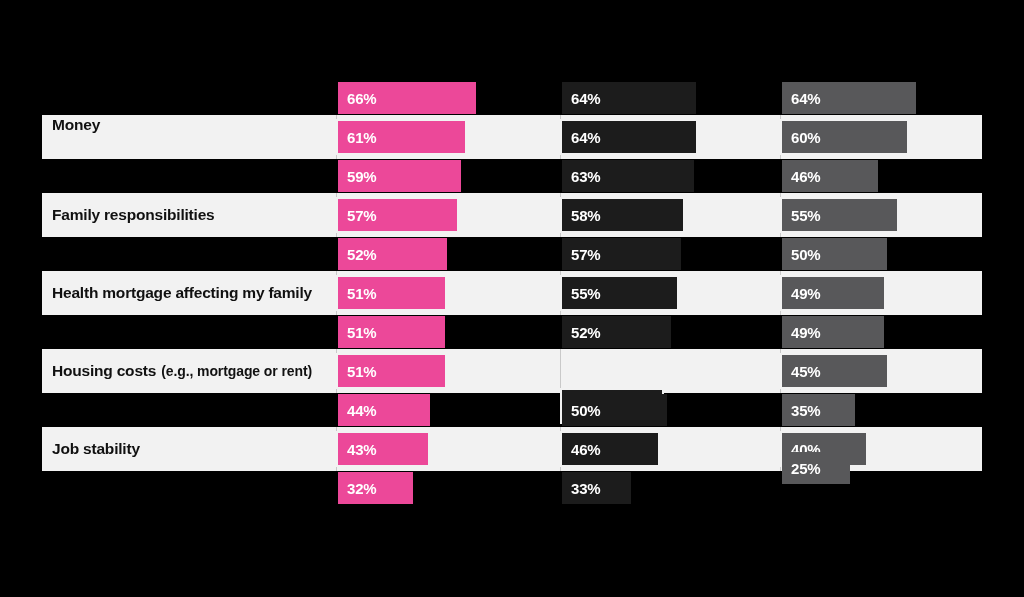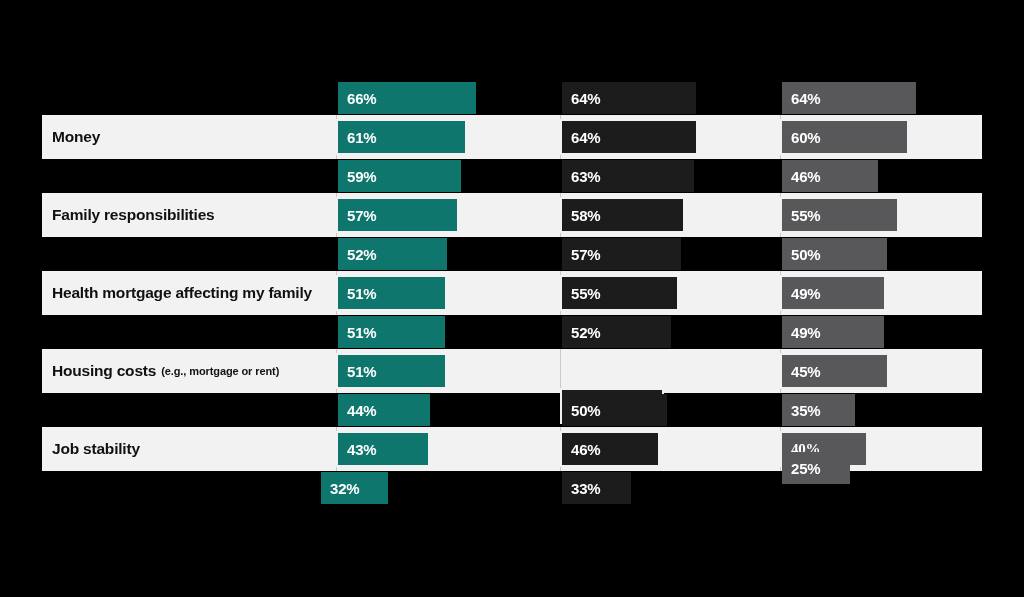--- a/index.html
+++ b/index.html
@@ -46,21 +46,21 @@
     display: flex;
     align-items: center;
     color: #111111;
     font-size: 15.5px;
     font-weight: bold;
     letter-spacing: -0.2px;
     white-space: nowrap;
     z-index: 4;
   }
   .cat-label .sub {
-    font-size: 11px;
+    font-size: 14px;
     font-weight: bold;
     margin-left: 5px;
     letter-spacing: -0.1px;
   }
 
   
   .bar {
     position: absolute;
     height: 32px;
     display: flex;
@@ -74,21 +74,21 @@
     font-weight: bold;
     padding-left: 9px;
     letter-spacing: -0.2px;
     white-space: nowrap;
   }
   
   .bar.on-band {
     outline: 2px solid #F2F2F2;
   }
 
-  .s-red  { background: #0f766e; }
+  .s-red  { background: #ec4899; }
   .s-dark { background: #1C1C1C; }
   .s-gray { background: #58585A; }
 </style>
 </head>
 <body>
 
 <div id="chart-root">
   <div id="bands-layer">
       <div class="band" style="top: 115px;">
         <div class="band-sep" style="left: 294px;"></div>
@@ -110,21 +110,21 @@
         <div class="band-sep" style="left: 518px;"></div>
         <div class="band-sep" style="left: 738px;"></div>
       </div>
       <div class="band" style="top: 427px;">
         <div class="band-sep" style="left: 294px;"></div>
         <div class="band-sep" style="left: 518px;"></div>
         <div class="band-sep" style="left: 738px;"></div>
       </div>
     </div>
   <div id="labels-layer">
-      <div class="cat-label" style="top: 115px;">
+      <div class="cat-label" style="top: 103px;">
         <span>Money</span>
       </div>
       <div class="cat-label" style="top: 193px;">
         <span>Family responsibilities</span>
       </div>
       <div class="cat-label" style="top: 271px;">
         <span>Health mortgage affecting my family</span>
       </div>
       <div class="cat-label" style="top: 349px;">
         <span>Housing costs</span>
@@ -215,24 +215,24 @@
       </div>
       <div class="bar s-gray" style="left: 782px; top: 394px; width: 73px;">
         <span class="val">35%</span>
       </div>
       <div class="bar s-red on-band" style="left: 338px; top: 433px; width: 90px;">
         <span class="val">43%</span>
       </div>
       <div class="bar s-dark on-band" style="left: 562px; top: 433px; width: 96px;">
         <span class="val">46%</span>
       </div>
-      <div class="bar s-gray on-band" style="left: 782px; top: 433px; width: 84px; font-family: Liberation Serif, serif;">
+      <div class="bar s-gray on-band" style="left: 782px; top: 433px; width: 84px;">
         <span class="val">40%</span>
       </div>
-      <div class="bar s-red" style="left: 321px; top: 472px; width: 67px;">
+      <div class="bar s-red" style="left: 338px; top: 472px; width: 75px;">
         <span class="val">32%</span>
       </div>
       <div class="bar s-dark" style="left: 562px; top: 472px; width: 69px;">
         <span class="val">33%</span>
       </div>
       <div class="bar s-gray" style="left: 782px; top: 452px; width: 68px;">
         <span class="val">25%</span>
       </div>
     </div>
 </div>

